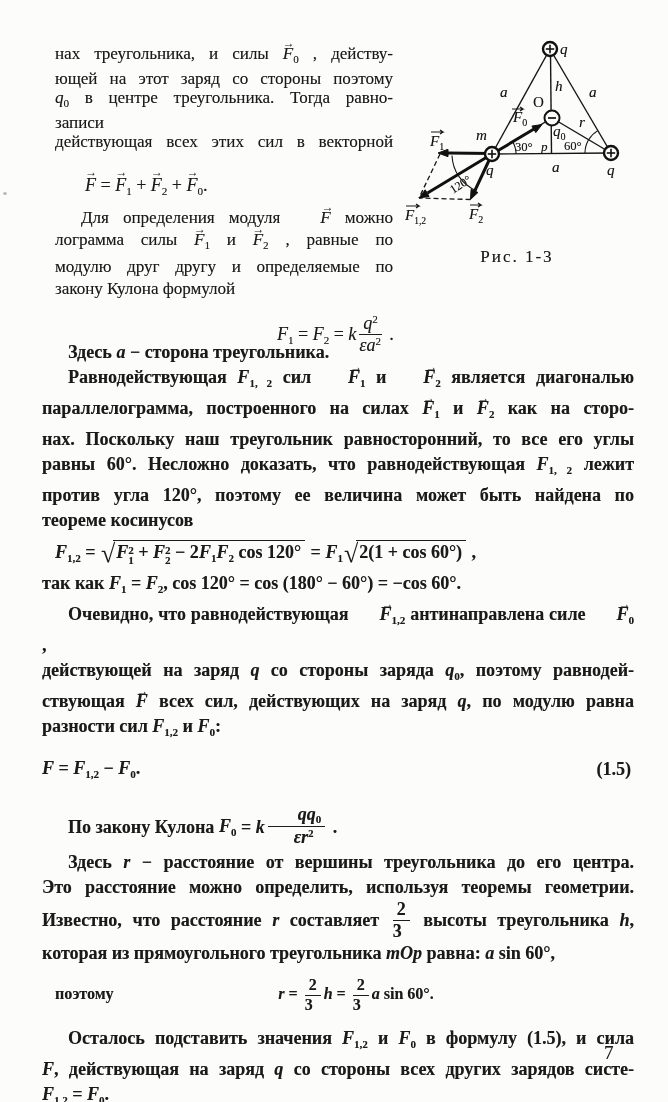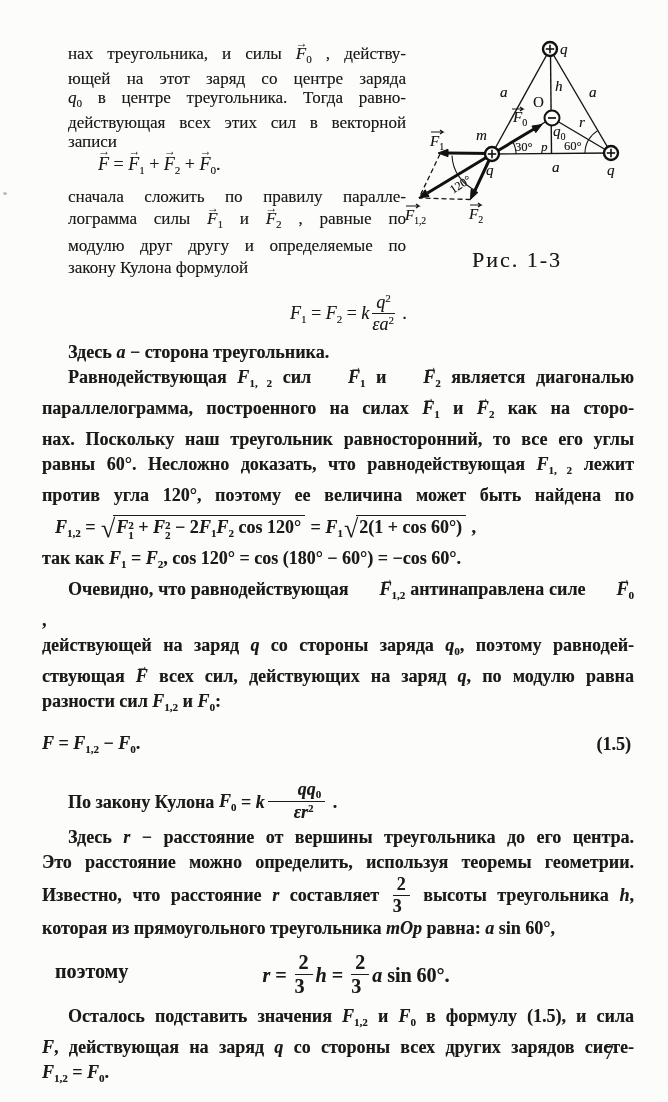--- a/index.html
+++ b/index.html
@@ -1,26 +1,26 @@
 <!DOCTYPE html>
 <html><head>
 <meta charset="utf-8">
 <style>
   html,body{margin:0;padding:0;background:#ffffff;}
   .page{position:relative;width:668px;height:1102px;background:#fcfcfa;overflow:hidden;
         font-family:"Liberation Serif","DejaVu Serif",serif;color:#1a1a1a;
         text-shadow:0.2px 0.2px 0 rgba(25,25,25,0.45);}
   
-  .left-col{position:absolute;left:68px;top:44px;width:338px;}
+  .left-col{position:absolute;left:55px;top:44px;width:338px;}
   .colp .line{font-size:17px;line-height:19px;}
   .colp.col-b .line{line-height:21.5px;}
   .line{text-align:justify;text-align-last:justify;}
   .line.last{text-align-last:left;}
   .line.ind{text-indent:26px;}
-  .eq1{margin:3px 0 10px 30px;font-size:18px;white-space:nowrap;}
+  .eq1{margin:24px 0 10px 30px;font-size:18px;white-space:nowrap;}
   .eq2{margin:15px 0 0 222px;font-size:18px;white-space:nowrap;}
   .main{position:absolute;left:42px;top:340px;width:592px;font-size:18px;font-weight:bold;}
   .main .line{line-height:25px;}
   
   .i{font-style:italic;}
   .mv,.vec,.ss{white-space:nowrap;}
   .sb{font-size:11px;font-style:normal;vertical-align:-4px;}
   .sp{font-size:11px;font-style:normal;vertical-align:6px;}
   .vb{position:relative;font-style:italic;display:inline-block;}
   .vb::before{content:"\2192";position:absolute;top:-10px;left:50%;transform:translateX(-44%);
@@ -33,49 +33,49 @@
   .r::before{content:"\221A";font-size:26px;font-style:normal;line-height:0;vertical-align:-4px;
              margin-right:-2px;text-shadow:none;}
   .rc{display:inline-block;border-top:1.6px solid #1c1c1c;padding:1px 4px 0 3px;}
   .stk{display:inline-block;vertical-align:-6px;line-height:0.9;font-size:11px;font-style:normal;text-align:left;}
   .stp,.stb{display:block;}
   
   .eq-cos{margin:7px 0 5px 13px;white-space:nowrap;font-size:18px;}
   .eq-num{margin:13px 0 25px;text-align:left;position:relative;font-size:18px;}
   .eqnum{position:absolute;right:3px;top:1px;}
   .p-frac{margin:9px 0 3px;}
-  .eqrow{position:relative;margin:9px 0 7px;min-height:44px;font-size:20px;}
+  .eqrow{position:relative;margin:9px 0 7px;min-height:44px;font-size:16px;}
   .eqleft{position:absolute;left:13px;top:10px;}
   .eqmid{display:block;text-align:center;transform:translateX(18px);padding-top:2px;}
   
   .figure{position:absolute;left:400px;top:22px;width:262px;}
   .fig-caption{margin-top:16px;text-align:center;transform:translateX(-14px);
-               font-size:22px;letter-spacing:2px;}
+               font-size:17px;letter-spacing:2px;}
   .fig text{font-family:"Liberation Serif","DejaVu Serif",serif;fill:#141414;}
   .it{font-style:italic;}
   .pageno{position:absolute;left:604px;top:1042px;font-size:19px;}
   .speck{position:absolute;left:3px;top:192px;width:4px;height:3px;background:#bcbcb6;border-radius:50%;}
 </style>
 </head>
 <body>
 
 <div class="page">
   <div class="speck"></div>
 
   <div class="left-col">
     <div class="colp col-a">
         <div class="line">нах треугольника, и силы <span class="vec"><span class="vb">F</span><span class="sb">0</span></span> , действу-</div>
-        <div class="line">ющей на этот заряд со центре заряда</div>
+        <div class="line">ющей на этот заряд со стороны поэтому</div>
         <div class="line"><span class="mv"><span class="i">q</span><span class="sb">0</span></span> в центре треугольника. Тогда равно-</div>
+        <div class="line last">записи</div>
         <div class="line">действующая всех этих сил в векторной</div>
-        <div class="line last">записи</div>
       </div>
     <div class="eq1"><span class="vec"><span class="vb">F</span></span> = <span class="vec"><span class="vb">F</span><span class="sb">1</span></span> + <span class="vec"><span class="vb">F</span><span class="sb">2</span></span> + <span class="vec"><span class="vb">F</span><span class="sb">0</span></span>.</div>
     <div class="colp col-b">
-        <div class="line">сначала сложить по правилу паралле-</div>
+        <div class="line ind">Для определения модуля <span class="vec"><span class="vb">F</span></span> можно</div>
         <div class="line">лограмма силы <span class="vec"><span class="vb">F</span><span class="sb">1</span></span> и <span class="vec"><span class="vb">F</span><span class="sb">2</span></span> , равные по</div>
         <div class="line">модулю друг другу и определяемые по</div>
         <div class="line last">закону Кулона формулой</div>
       </div>
     <div class="eq2"><span class="mv"><span class="i">F</span><span class="sb">1</span></span> = <span class="mv"><span class="i">F</span><span class="sb">2</span></span> = <span class="i">k</span><span class="f"><span class="fn"><span class="i">q</span><span class="sp">2</span></span><span class="fd"><span class="i">εa</span><span class="sp">2</span></span></span> .</div>
   </div>
 
   <div class="figure fig">
     <svg width="262" height="205" viewBox="0 0 262 205">
 
@@ -175,20 +175,21 @@
   <div class="main">
       <div class="para">
         <div class="line last ind">Здесь <span class="i">a</span> − сторона треугольника.</div>
       </div>
       <div class="para">
         <div class="line ind">Равнодействующая <span class="mv"><span class="i">F</span><span class="sb">1, 2</span></span> сил <span class="vec"><span class="vb">F</span><span class="sb">1</span></span> и <span class="vec"><span class="vb">F</span><span class="sb">2</span></span> является диагональю</div>
         <div class="line">параллелограмма, построенного на силах <span class="vec"><span class="vb">F</span><span class="sb">1</span></span> и <span class="vec"><span class="vb">F</span><span class="sb">2</span></span> как на сторо-</div>
         <div class="line">нах. Поскольку наш треугольник равносторонний, то все его углы</div>
         <div class="line">равны 60°. Несложно доказать, что равнодействующая <span class="mv"><span class="i">F</span><span class="sb">1, 2</span></span> лежит</div>
         <div class="line">против угла 120°, поэтому ее величина может быть найдена по</div>
+        <div class="line last">теореме косинусов</div>
       </div>
       <div class="eq-cos"><span class="eqi"><span class="mv"><span class="i">F</span><span class="sb">1,2</span></span> = <span class="r"><span class="rc"><span class="ss"><span class="i">F</span><span class="stk"><span class="stp">2</span><span class="stb">1</span></span></span> + <span class="ss"><span class="i">F</span><span class="stk"><span class="stp">2</span><span class="stb">2</span></span></span> − 2<span class="mv"><span class="i">F</span><span class="sb">1</span></span><span class="mv"><span class="i">F</span><span class="sb">2</span></span> cos 120°</span></span> = <span class="mv"><span class="i">F</span><span class="sb">1</span></span><span class="r"><span class="rc">2(1 + cos 60°)</span></span> ,</span></div>
       <div class="para">
         <div class="line last">так как <span class="mv"><span class="i">F</span><span class="sb">1</span></span> = <span class="mv"><span class="i">F</span><span class="sb">2</span></span>, cos 120° = cos (180° − 60°) = −cos 60°.</div>
       </div>
       <div class="para">
         <div class="line ind">Очевидно, что равнодействующая <span class="vec"><span class="vb">F</span><span class="sb">1,2</span></span> антинаправлена силе <span class="vec"><span class="vb">F</span><span class="sb">0</span></span> ,</div>
         <div class="line">действующей на заряд <span class="i">q</span> со стороны заряда <span class="mv"><span class="i">q</span><span class="sb">0</span></span>, поэтому равнодей-</div>
         <div class="line">ствующая <span class="vec"><span class="vb">F</span></span> всех сил, действующих на заряд <span class="i">q</span>, по модулю равна</div>
         <div class="line last">разности сил <span class="mv"><span class="i">F</span><span class="sb">1,2</span></span> и <span class="mv"><span class="i">F</span><span class="sb">0</span></span>:</div>

